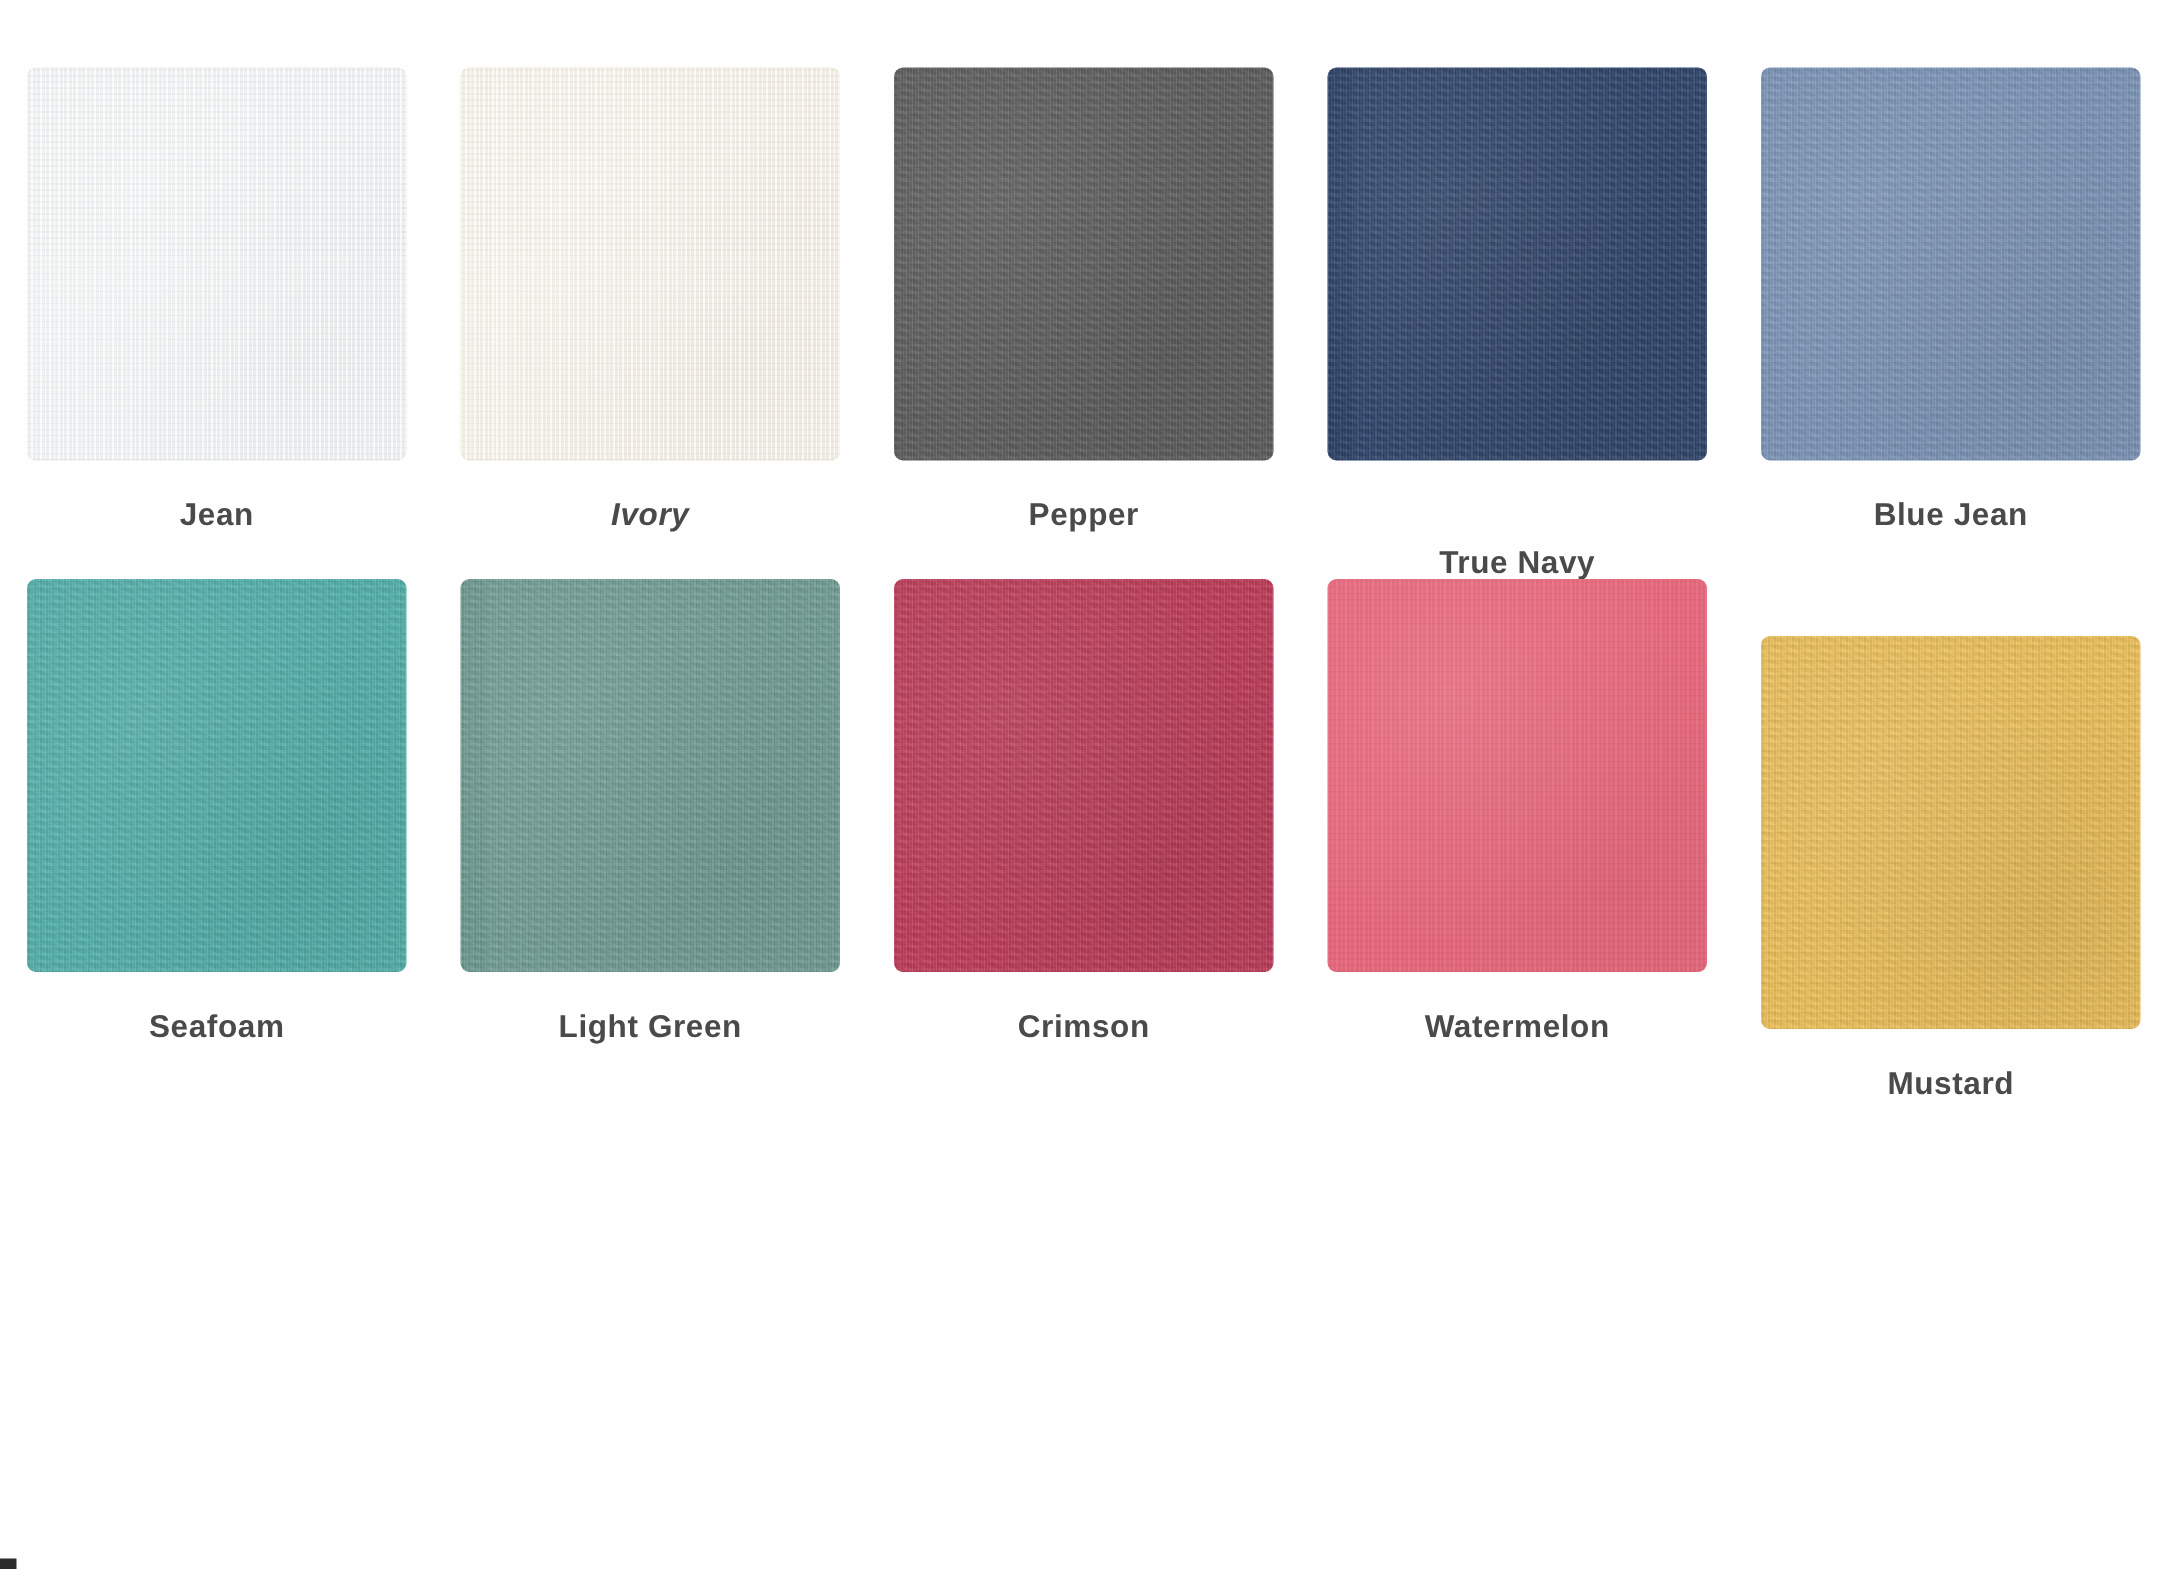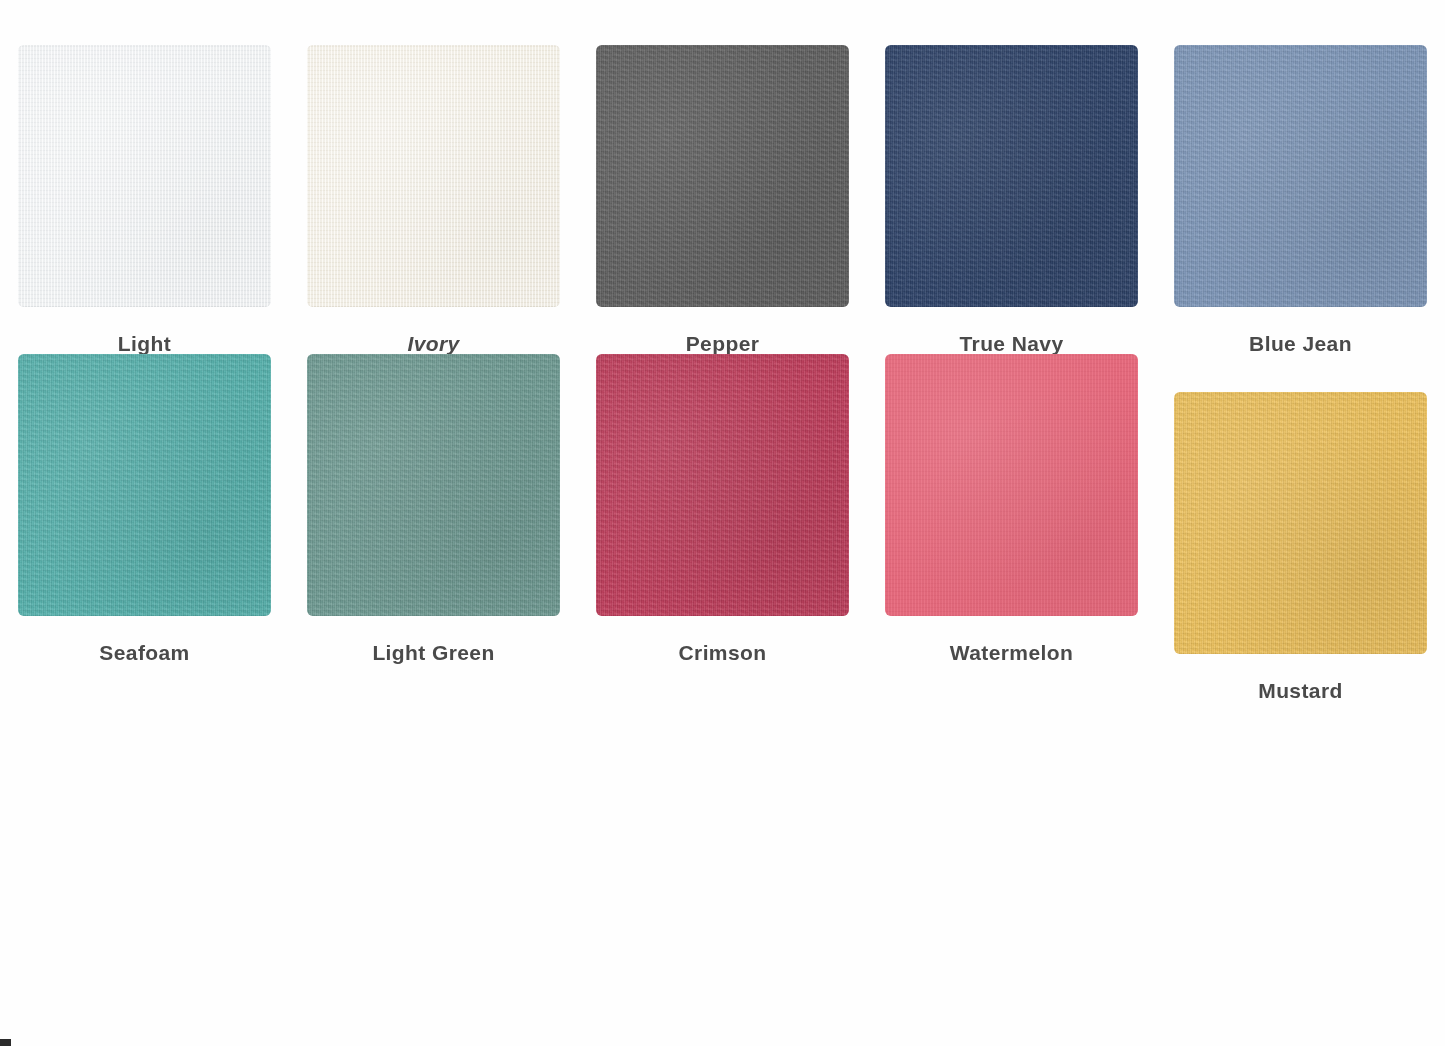--- a/index.html
+++ b/index.html
@@ -161,35 +161,35 @@
 </style>
 </head>
 <body>
 
 <div id="swatch-board">
   <div class="swatch-grid">
       <div class="swatch-cell row-0" style="order: 0;">
         <div class="swatch-chip pale" title="White" style="background-color: rgb(239, 242, 244);">
           <div class="tex"></div>
         </div>
-        <div class="swatch-label">Light</div>
+        <div class="swatch-label">Jean</div>
       </div>
       <div class="swatch-cell row-0" style="order: 1; font-style: italic;">
         <div class="swatch-chip pale" title="Ivory" style="background-color: rgb(244, 239, 226);">
           <div class="tex"></div>
         </div>
         <div class="swatch-label">Ivory</div>
       </div>
       <div class="swatch-cell row-0" style="order: 2;">
         <div class="swatch-chip" title="Pepper" style="background-color: rgb(95, 95, 95);">
           <div class="tex"></div>
         </div>
         <div class="swatch-label">Pepper</div>
       </div>
-      <div class="swatch-cell row-0" style="order: 3;">
+      <div class="swatch-cell row-0" style="order: 3; gap: 32px;">
         <div class="swatch-chip" title="True Navy" style="background-color: rgb(45, 66, 104);">
           <div class="tex"></div>
         </div>
         <div class="swatch-label">True Navy</div>
       </div>
       <div class="swatch-cell row-0" style="order: 4;">
         <div class="swatch-chip" title="Blue Jean" style="background-color: rgb(125, 150, 184);">
           <div class="tex"></div>
         </div>
         <div class="swatch-label">Blue Jean</div>

